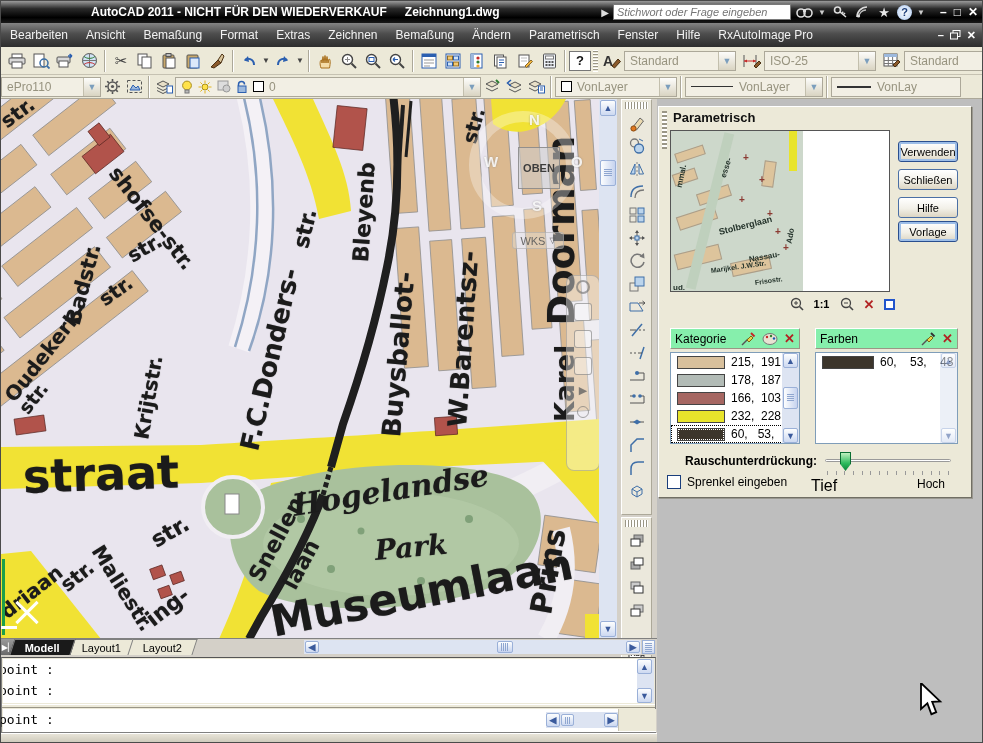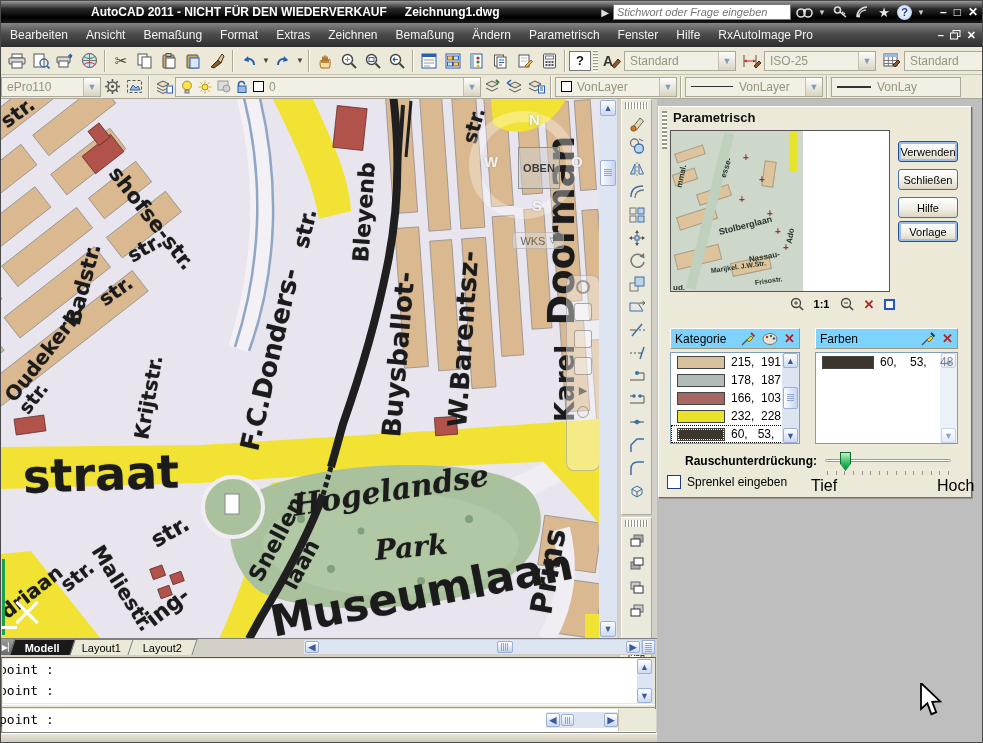--- a/index.html
+++ b/index.html
@@ -114,37 +114,37 @@
   .pv-map{position:absolute;left:0;top:0;width:132px;height:160px;background:#CDD8CB;overflow:hidden;}
   .pv-block{position:absolute;background:#DDC49C;border:1px solid rgba(120,120,120,.5);}
   .pv-cross{position:absolute;color:#8B3A32;font-size:10px;font-weight:bold;line-height:1;}
   .pv-lab{position:absolute;font-size:8px;font-weight:bold;color:#23322a;white-space:nowrap;transform-origin:0 50%;}
   .pbtn{position:absolute;left:239px;width:60px;height:21px;background:linear-gradient(#fff,#F2F0E8 55%,#DCD5C2);
     border:1px solid #4a6fa5;border-radius:3px;font-size:11px;color:#000;display:flex;align-items:center;justify-content:center;}
   .pbtn.focus{box-shadow:0 0 0 2px #9DBEE8 inset;border-color:#2a4f8f;}
   .zoomrow{position:absolute;left:0px;top:188px;width:367px;height:18px;display:flex;align-items:center;justify-content:center;gap:10px;font-size:11px;}
   .redx{color:#B22222;font-weight:bold;font-size:13px;}
   .bluesq{width:11px;height:11px;border:2px solid #2255cc;background:#fff;}
-  .lhead{position:absolute;top:221px;height:21px;background:#7dd3fc;border:1px solid #fff;border-right-color:#9a9686;border-bottom-color:#9a9686;
+  .lhead{position:absolute;top:221px;height:21px;background:#86efac;border:1px solid #fff;border-right-color:#9a9686;border-bottom-color:#9a9686;
     display:flex;align-items:center;font-size:12px;padding:0 4px;gap:6px;}
   .lbox{position:absolute;top:245px;height:92px;background:#fff;border:1px solid #7F9DB9;overflow:hidden;}
   .citem{display:flex;align-items:center;height:18px;font-size:12px;font-family:"DejaVu Sans",sans-serif;}
   .sw{width:48px;height:13px;border:1px solid #444;margin:0 6px 0 6px;flex:none;}
   .crgb{white-space:pre;}
   .citem.sel{outline:1px dotted #000;outline-offset:-1px;}
   .lscroll{position:absolute;right:0;top:0;width:17px;height:100%;background:#dde4f2;display:flex;flex-direction:column;justify-content:space-between;align-items:center;}
   .lthumb{width:15px;height:22px;background:linear-gradient(90deg,#fdfefe,#c6d3ef);border:1px solid #9ab0d8;border-radius:2px;display:flex;align-items:center;justify-content:center;}
   .noiselab{position:absolute;left:0;top:347px;width:158px;text-align:right;font-size:12px;color:#000;font-weight:bold;}
   .slider{position:absolute;left:166px;top:352px;width:126px;height:3px;background:#fff;border:1px solid #9a9a9a;border-radius:2px;}
   .sthumb{position:absolute;left:14px;top:-8px;width:11px;height:19px;background:linear-gradient(#BFF0BF,#2EBB5E 60%,#0E8A3E);
     border:1px solid #0a6e32;clip-path:polygon(0 0,100% 0,100% 62%,50% 100%,0 62%);}
   .ticks{position:absolute;left:168px;top:364px;width:122px;display:flex;justify-content:space-between;}
   .ticks i{width:1px;height:4px;background:#999;}
   .tieflab{position:absolute;left:152px;top:370px;font-size:16px;}
-  .hochlab{position:absolute;left:258px;top:370px;font-size:16px;margin-left:20px;}
+  .hochlab{position:absolute;left:258px;top:370px;font-size:12px;}
   .chk{position:absolute;left:8px;top:368px;width:14px;height:14px;background:#fff;border:1px solid #1A3E7C;}
   .chklab{position:absolute;left:28px;top:368px;font-size:12px;}
 
   
   .cursor{position:absolute;left:918px;top:682px;z-index:50;}
 </style>
 </head>
 <body>
 
 <div class="app">

